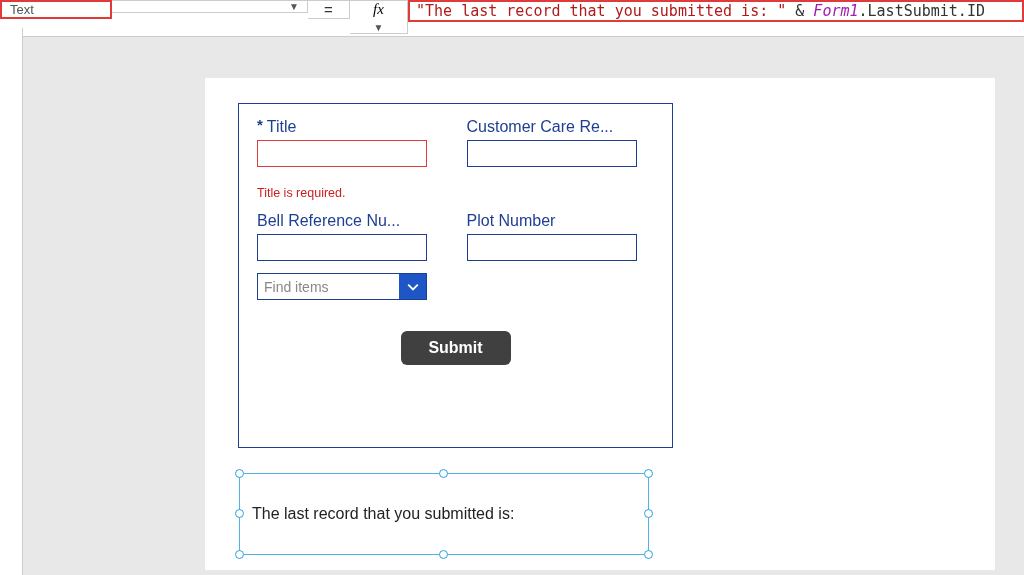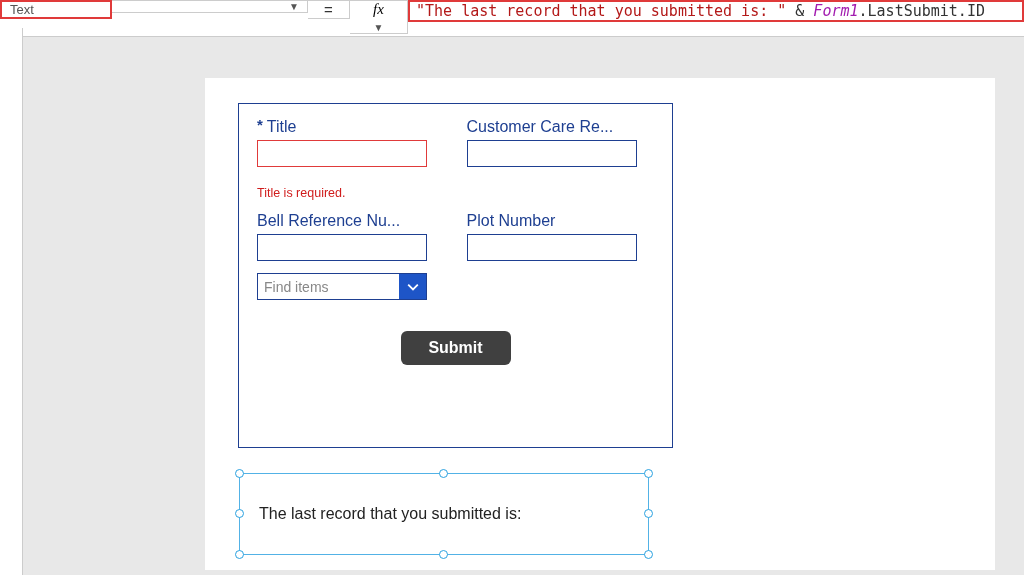--- a/index.html
+++ b/index.html
@@ -162,21 +162,21 @@
       font-weight: 600;
     }
     .selected-label {
       position: absolute;
       left: 34px;
       top: 395px;
       width: 410px;
       height: 82px;
       display: flex;
       align-items: center;
-      padding: 0 20px;
+      padding: 0 13px;
       font-size: 16px;
       color: #222;
     }
     .sel-box {
       position: absolute;
       left: 34px;
       top: 395px;
       width: 410px;
       height: 82px;
       border: 1px solid #52b2e6;

